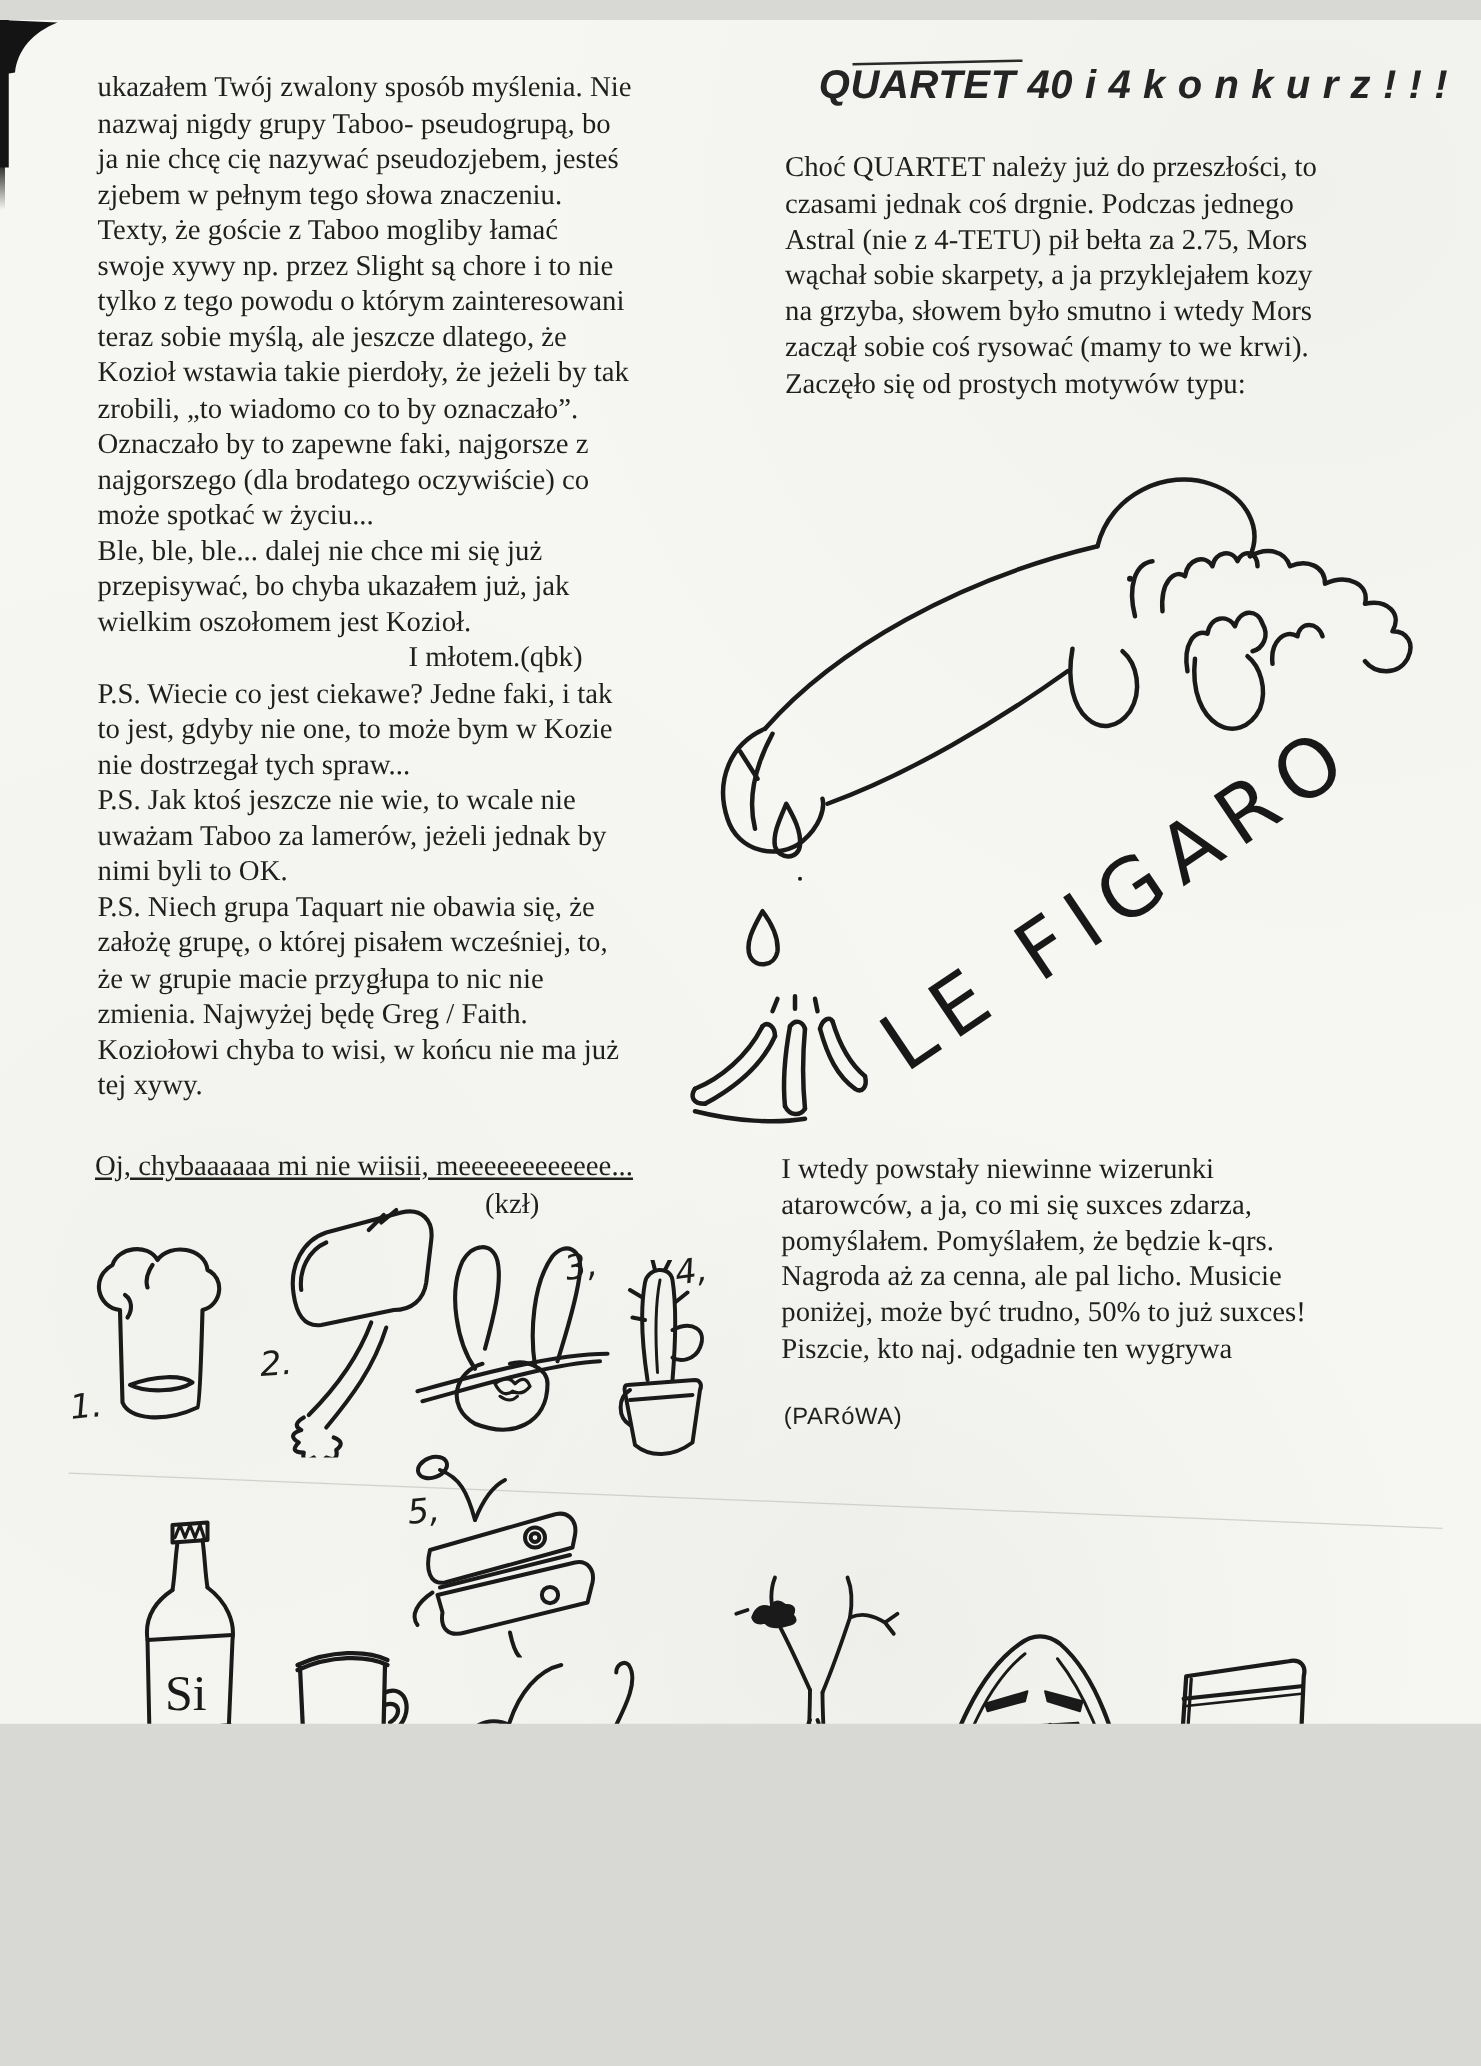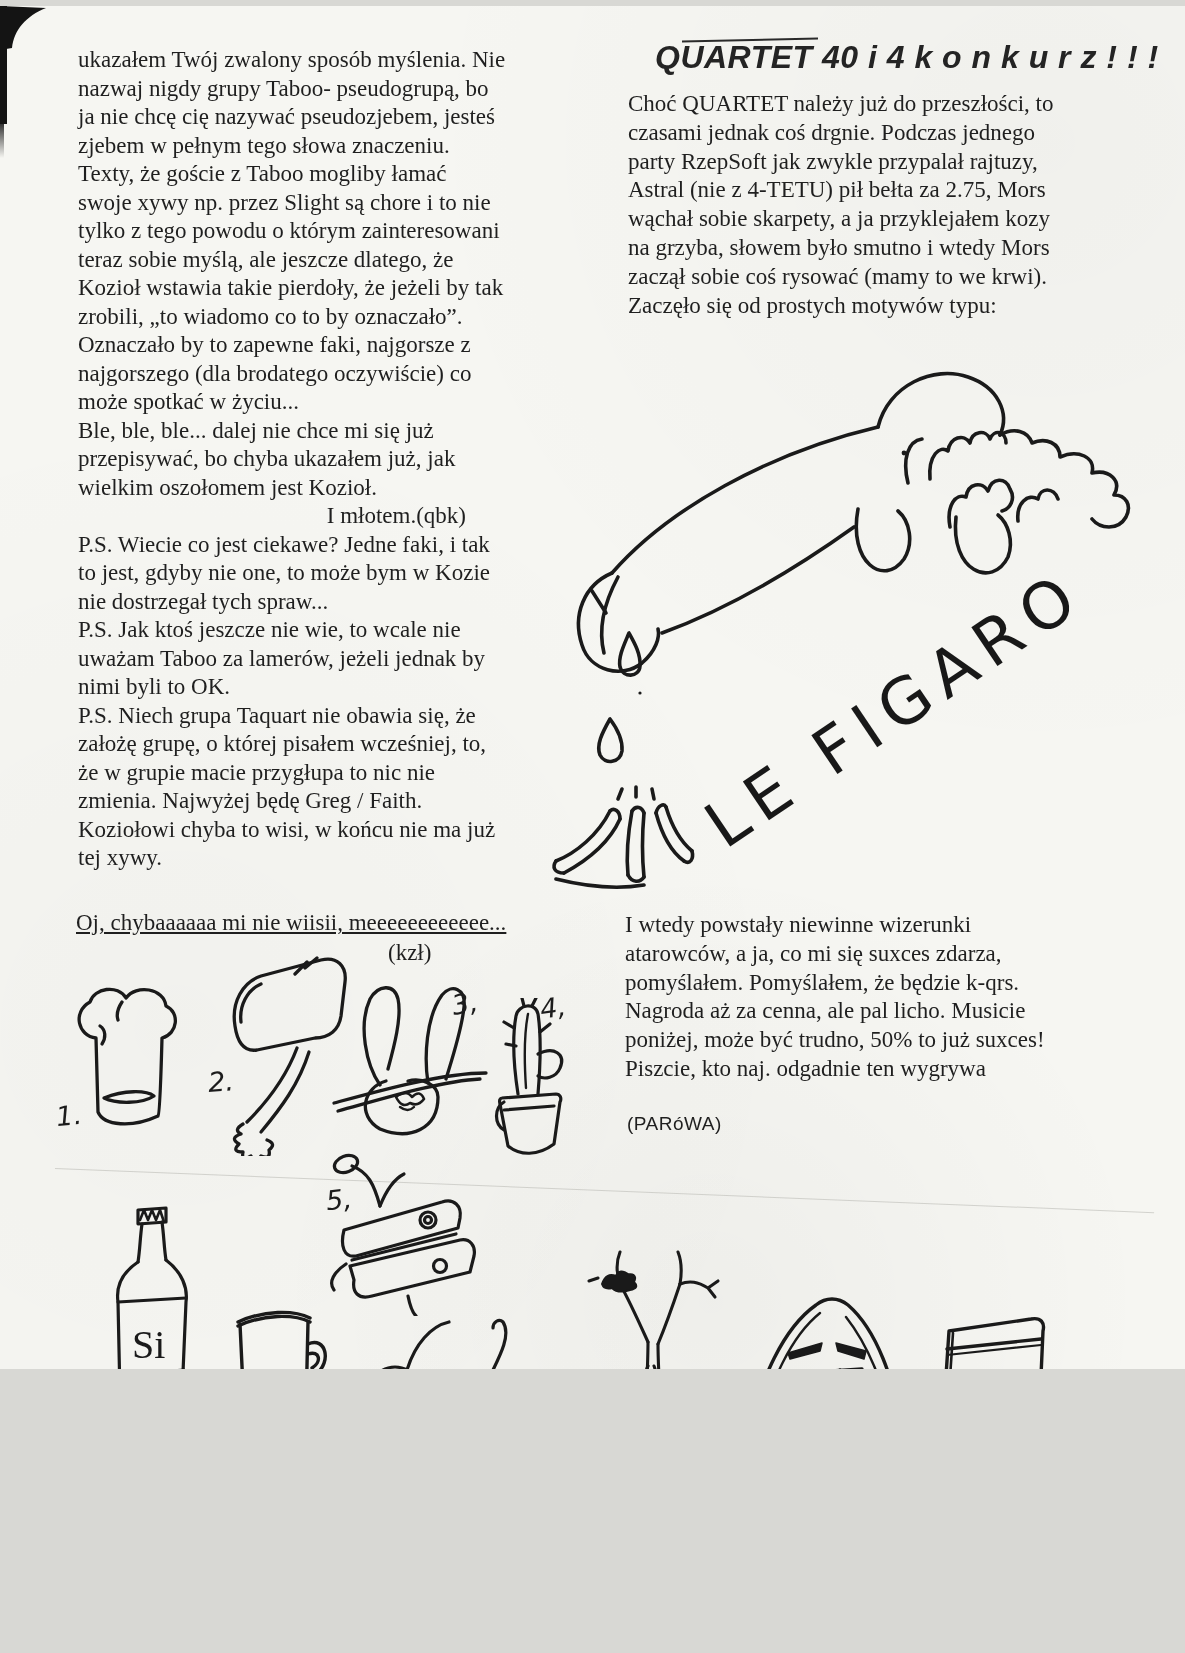--- a/index.html
+++ b/index.html
@@ -1,30 +1,30 @@
 <!DOCTYPE html>
 <html><head>
 <meta charset="utf-8">
 <style>
   html,body{margin:0;padding:0;background:#d8d8d4;}
   .page{
-    position:relative;width:1185px;height:1363px;margin:6px auto;
+    position:relative;width:1185px;height:1363px;margin:16px auto;
     background:#f6f6f2;
     background-image:
       radial-gradient(circle at 88% 10%, rgba(0,0,0,0.025), transparent 40%),
       radial-gradient(circle at 15% 75%, rgba(0,0,0,0.02), transparent 45%),
       radial-gradient(circle at 60% 95%, rgba(0,0,0,0.03), transparent 30%);
     overflow:hidden;
     font-family:"Liberation Serif", serif;
     color:#1f1f1f;
   }
   .left-block{position:absolute;left:78px;top:40px;width:505px;}
   .left-block .ln{font:23px/28.5px "Liberation Serif", serif;white-space:nowrap;}
   .qbk-row{display:flex;justify-content:flex-end;width:388px;}
-  .right-para1{position:absolute;left:628px;top:84px;width:520px;}
+  .right-para1{position:absolute;left:628px;top:104px;width:520px;}
   .right-para2{position:absolute;left:625px;top:905px;width:520px;}
   .right-para1 .ln,.right-para2 .ln{font:23px/28.8px "Liberation Serif", serif;white-space:nowrap;}
   .title{
     position:absolute;left:655px;top:32px;width:480px;
     font:italic 600 32px/38px "Liberation Sans", sans-serif;
     letter-spacing:0.5px;white-space:nowrap;color:#242424;text-align:right;
   }
   .title-overline{position:absolute;left:682px;top:33px;width:136px;height:2px;background:#2a2a2a;transform:rotate(-1.2deg);}
   .parowa{position:absolute;left:627px;top:1106px;font:19px/24px "Liberation Sans", sans-serif;letter-spacing:0.5px;}
   .bleat{position:absolute;left:76px;top:903px;font:23px/28px "Liberation Serif", serif;white-space:nowrap;text-decoration:underline;}
@@ -96,21 +96,20 @@
 
   <div class="bleat">Oj, chybaaaaaa mi nie wiisii, meeeeeeeeeeee...</div>
   <div class="bleat-sig">(kzł)</div>
 
   <div class="title">QUARTET 40 i 4 k o n k u r z ! ! !</div>
   <div class="title-overline"></div>
 
   <div class="right-para1">
     <div class="ln">Choć QUARTET należy już do przeszłości, to</div>
     <div class="ln">czasami jednak coś drgnie. Podczas jednego</div>
-    <div class="ln">party RzepSoft jak zwykle przypalał rajtuzy,</div>
     <div class="ln">Astral (nie z 4-TETU) pił bełta za 2.75, Mors</div>
     <div class="ln">wąchał sobie skarpety, a ja przyklejałem kozy</div>
     <div class="ln">na grzyba, słowem było smutno i wtedy Mors</div>
     <div class="ln">zaczął sobie coś rysować (mamy to we krwi).</div>
     <div class="ln">Zaczęło się od prostych motywów typu:</div>
   </div>
 
   <div class="right-para2">
     <div class="ln">I wtedy powstały niewinne wizerunki</div>
     <div class="ln">atarowców, a ja, co mi się suxces zdarza,</div>

